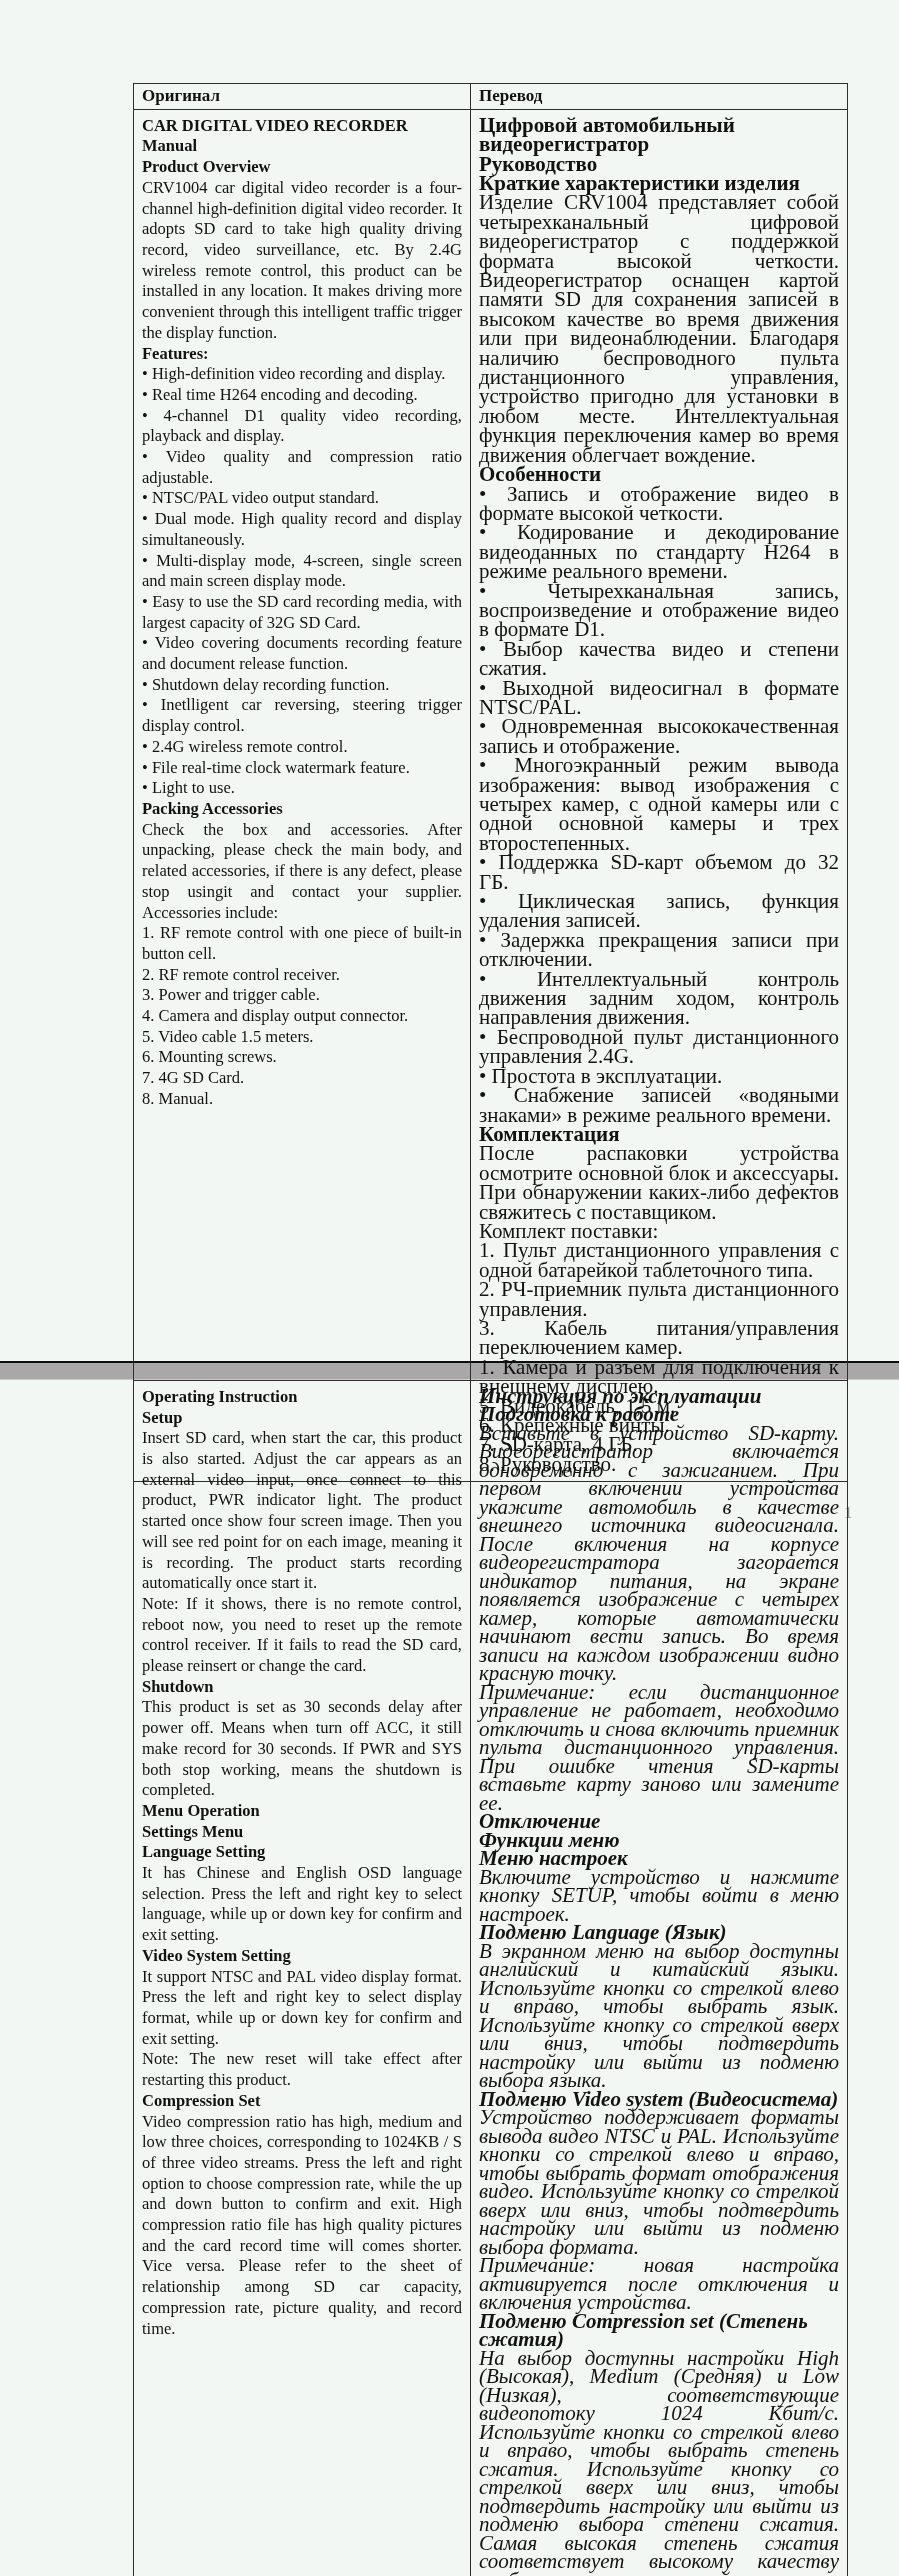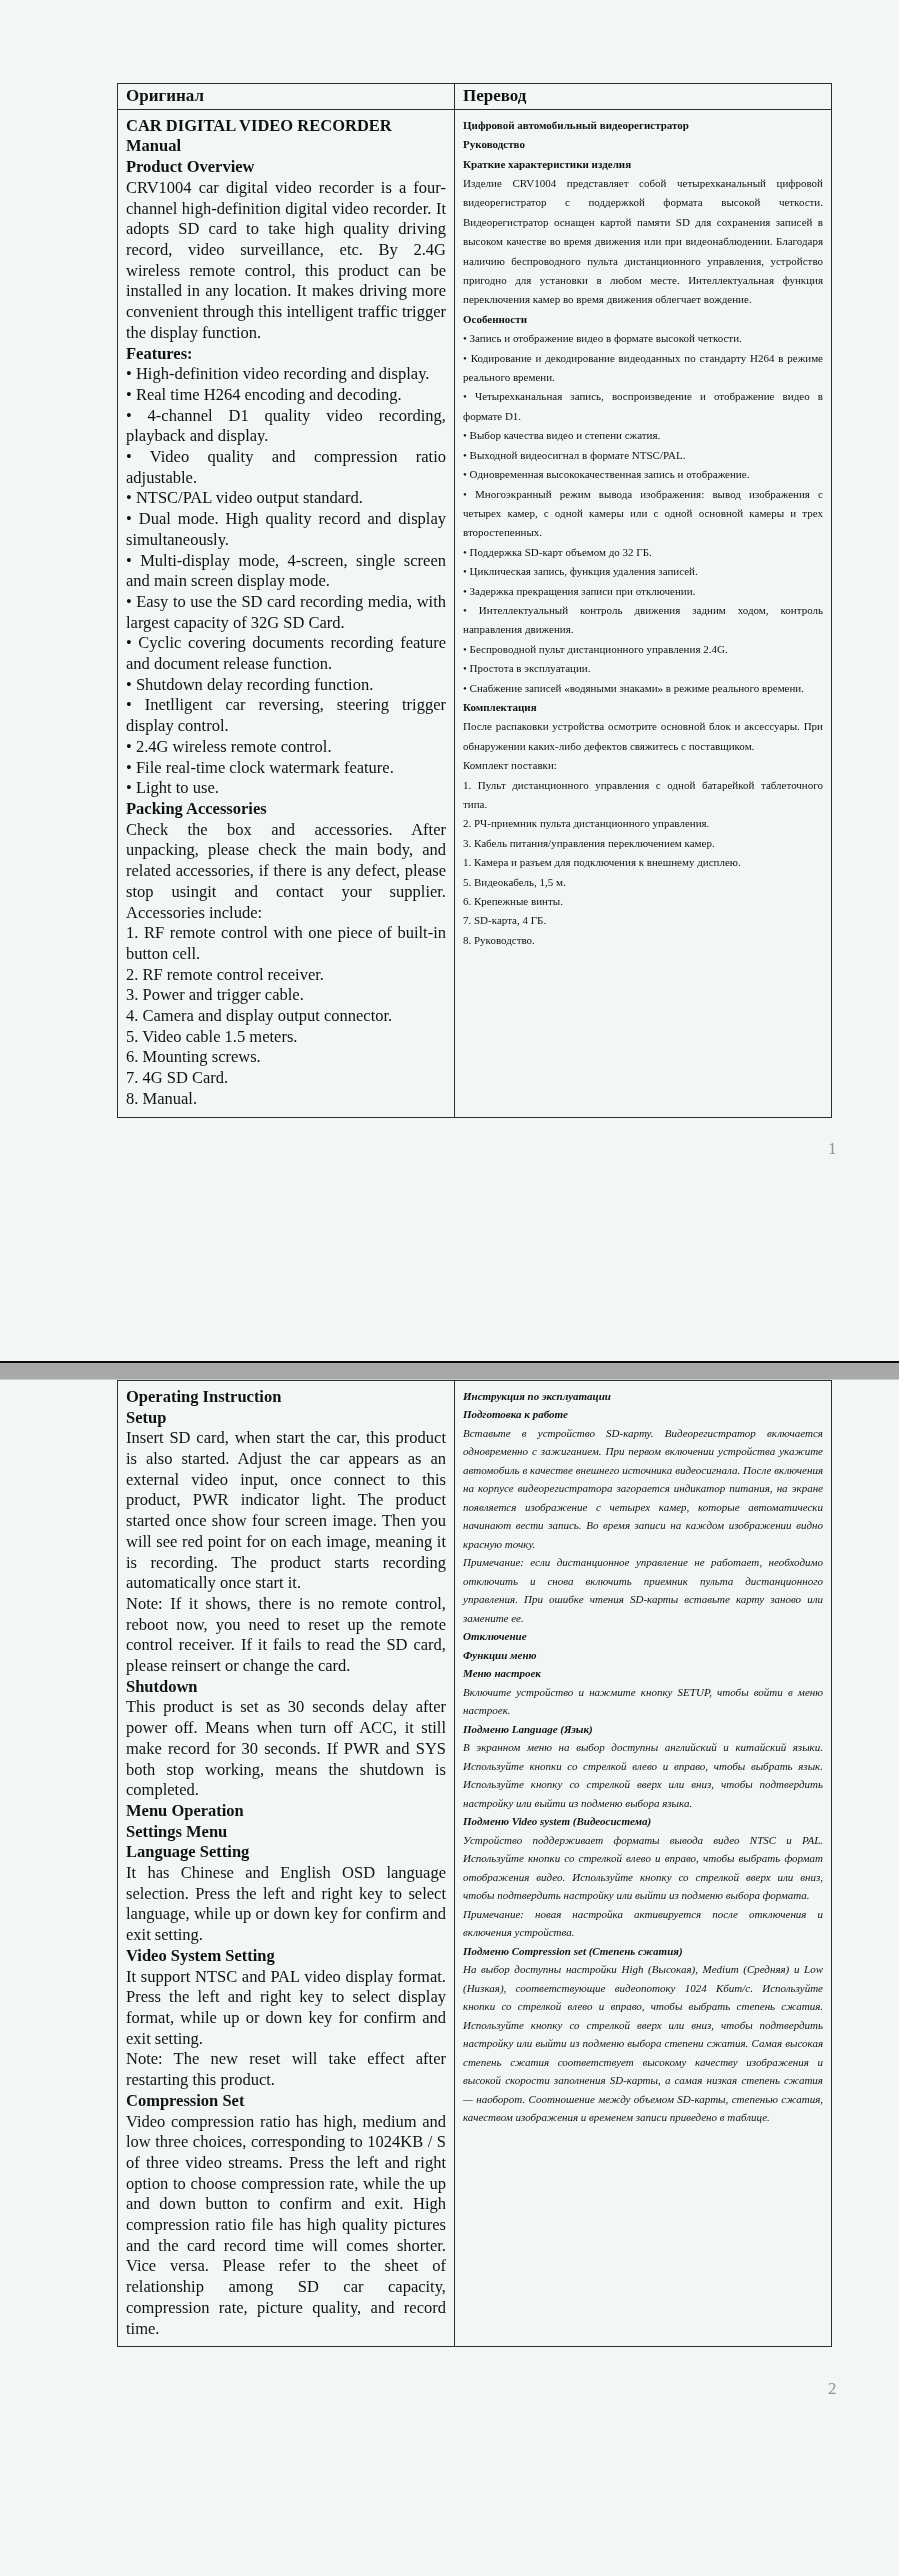--- a/index.html
+++ b/index.html
@@ -7,20 +7,21 @@
     width: 899px;
     height: 2576px;
     overflow: hidden;
     background: #f2f7f4;
     color: #121212;
     font-family: "Liberation Serif", "DejaVu Serif", serif;
   }
   .page {
     position: relative;
     box-sizing: border-box;
+    padding-left: 16px;
   }
   .page-1 { height: 1278px; }
   .page-2 { height: 1279px; }
   .page-separator {
     height: 19.3px;
     box-sizing: border-box;
     background: #a9a7a7;
     border-top: 2.4px solid #0d0d0d;
     border-bottom: 0.8px solid #cccccc;
   }
@@ -40,21 +41,21 @@
   .th {
     font-weight: bold;
     font-size: 17px;
     line-height: 22px;
     padding: 0.8px 8px 2.4px 8px;
   }
   .td { padding: 5.6px 8px 7.2px 8px; }
   .para { margin: 0; text-align: justify; }
   .para.b { font-weight: bold; text-align: left; }
   .col-left .para  { font-size: 16.5px; line-height: 20.7px; }
-  .col-right .para { font-size: 11px;   line-height: 19.4px; }
+  .col-right .para { font-size: 21px;   line-height: 19.4px; }
   .page-2 .col-right .para { line-height: 18.5px; font-style: italic; }
   .page-number {
     font-size: 17px;
     color: #8e9496;
     margin-left: 828px;
   }
   .page-1 .page-number { margin-top: 21px; }
   .page-2 .page-number { margin-top: 32px; }
 </style>
 </head>
@@ -74,21 +75,21 @@
           <p class="para">CRV1004 car digital video recorder is a four-channel high-definition digital video recorder. It adopts SD card to take high quality driving record, video surveillance, etc. By 2.4G wireless remote control, this product can be installed in any location. It makes driving more convenient through this intelligent traffic trigger the display function.</p>
           <p class="para b">Features:</p>
           <p class="para">• High-definition video recording and display.</p>
           <p class="para">• Real time H264 encoding and decoding.</p>
           <p class="para">• 4-channel D1 quality video recording, playback and display.</p>
           <p class="para">• Video quality and compression ratio adjustable.</p>
           <p class="para">• NTSC/PAL video output standard.</p>
           <p class="para">• Dual mode. High quality record and display simultaneously.</p>
           <p class="para">• Multi-display mode, 4-screen, single screen and main screen display mode.</p>
           <p class="para">• Easy to use the SD card recording media, with largest capacity of 32G SD Card.</p>
-          <p class="para">• Cyclic covering documents recording feature and document release function.</p>
+          <p class="para">• Video covering documents recording feature and document release function.</p>
           <p class="para">• Shutdown delay recording function.</p>
           <p class="para">• Inetlligent car reversing, steering trigger display control.</p>
           <p class="para">• 2.4G wireless remote control.</p>
           <p class="para">• File real-time clock watermark feature.</p>
           <p class="para">• Light to use.</p>
           <p class="para b">Packing Accessories</p>
           <p class="para">Check the box and accessories. After unpacking, please check the main body, and related accessories, if there is any defect, please stop usingit and contact your supplier. Accessories include:</p>
           <p class="para">1. RF remote control with one piece of built-in button cell.</p>
           <p class="para">2. RF remote control receiver.</p>
           <p class="para">3. Power and trigger cable.</p>

